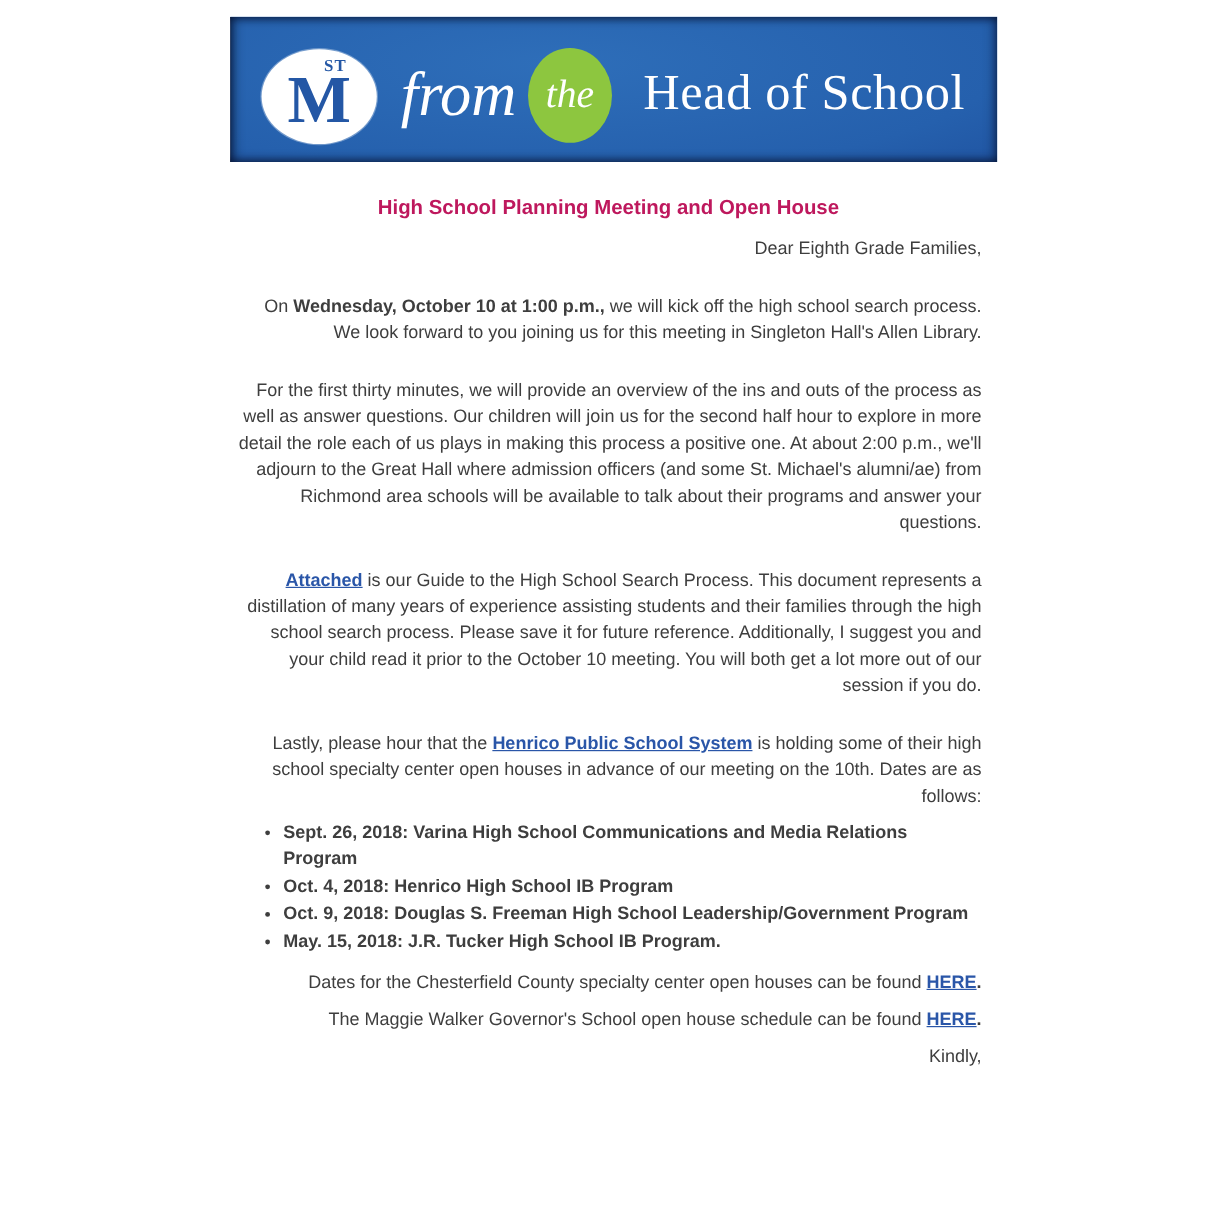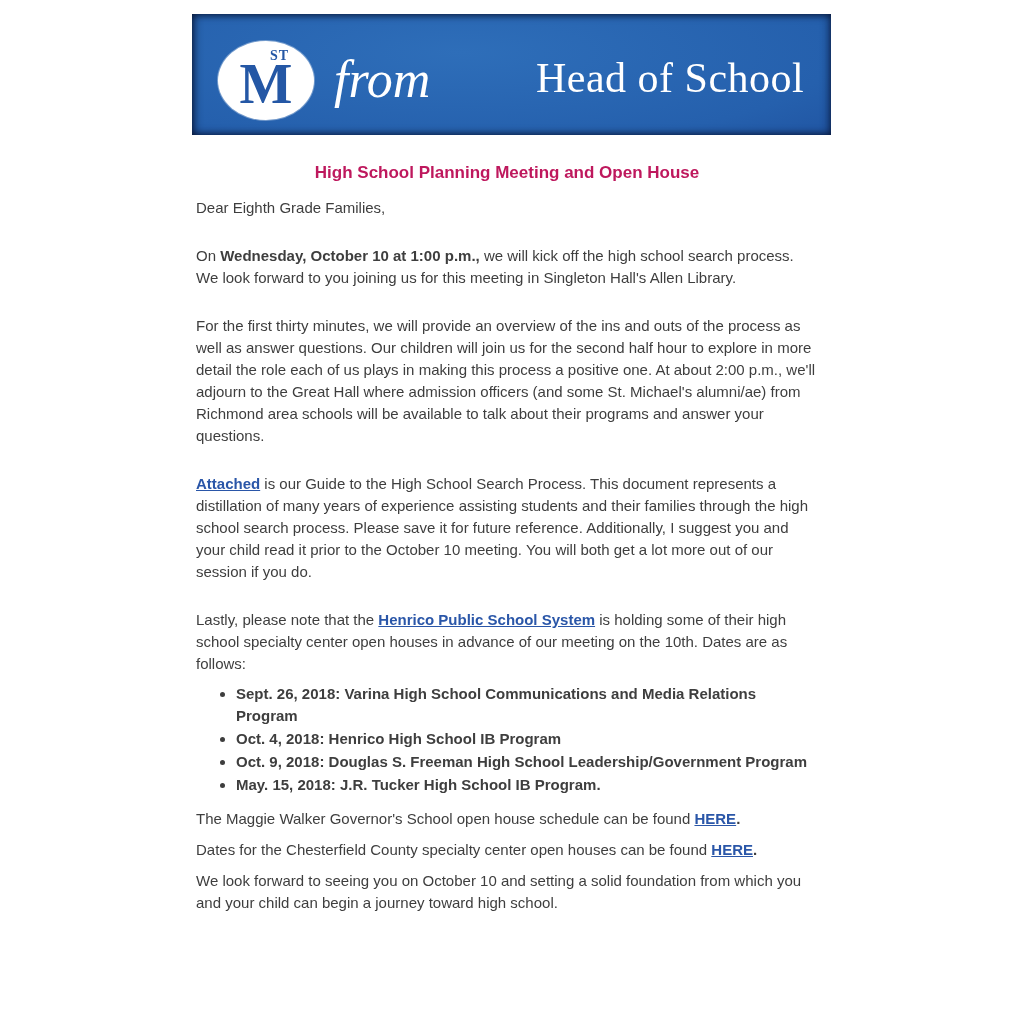--- a/index.html
+++ b/index.html
@@ -84,21 +84,21 @@
     left: 196px; top: 135px;
     width: 622px;
     font-size: 15px; line-height: 22px;
   }
   .title {
     margin: 27px 0 13px;
     font-size: 17px; line-height: 22px;
     font-weight: 700; text-align: center;
     color: #be185d;
   }
-  p { margin: 0 0 9px; }
+  p { margin: 0 0 9px; text-align: right; }
   p.gap-lg { margin-bottom: 26px; }
   p.gap-md { margin-bottom: 8px; }
   p.gap-none { margin-bottom: 0; }
   p.gap-sig { margin-bottom: 24px; }
   strong { font-weight: 700; }
   a.link {
     color: var(--link-blue, #2a56a8);
     font-weight: 700;
     cursor: pointer;
   }
@@ -122,42 +122,44 @@
 <body>
 
 <div class="page">
 
   <div class="banner">
     <div class="logo-oval">
       <span class="logo-st">ST</span>
       <span class="logo-m">M</span>
     </div>
     <span class="from-word">from</span>
+    <div class="the-circle">
+      <span class="the-word">the</span>
+    </div>
     <span class="banner-title">Head of School</span>
   </div>
 
   <div class="content">
     <h1 class="title">High School Planning Meeting and Open House</h1>
 
     <p class="gap-lg"><span>Dear Eighth Grade Families,</span></p>
     <p class="gap-lg"><span>On </span><strong>Wednesday, October 10 at 1:00 p.m.,</strong><span> we will kick off the high school search process. We look forward to you joining us for this meeting in Singleton Hall's Allen Library.</span></p>
     <p class="gap-lg"><span>For the first thirty minutes, we will provide an overview of the ins and outs of the process as well as answer questions. Our children will join us for the second half hour to explore in more detail the role each of us plays in making this process a positive one. At about 2:00 p.m., we'll adjourn to the Great Hall where admission officers (and some St. Michael's alumni/ae) from Richmond area schools will be available to talk about their programs and answer your questions.</span></p>
     <p class="gap-lg"><a href="#" class="link">Attached</a><span> is our Guide to the High School Search Process. This document represents a distillation of many years of experience assisting students and their families through the high school search process. Please save it for future reference. Additionally, I suggest you and your child read it prior to the October 10 meeting. You will both get a lot more out of our session if you do.</span></p>
-    <p class="gap-md"><span>Lastly, please note that the </span><a href="#" class="link">Henrico Public School System</a><span> is holding some of their high school specialty center open houses in advance of our meeting on the 10th. Dates are as follows:</span></p>
+    <p class="gap-md"><span>Lastly, please hour that the </span><a href="#" class="link">Henrico Public School System</a><span> is holding some of their high school specialty center open houses in advance of our meeting on the 10th. Dates are as follows:</span></p>
 
     <ul class="dates-list">
         <li>Sept. 26, 2018: Varina High School Communications and Media Relations Program</li>
         <li>Oct. 4, 2018: Henrico High School IB Program</li>
         <li>Oct. 9, 2018: Douglas S. Freeman High School Leadership/Government Program</li>
         <li>May. 15, 2018: J.R. Tucker High School IB Program.</li>
       </ul>
 
+    <p><span>Dates for the Chesterfield County specialty center open houses can be found </span><a href="#" class="link">HERE</a><strong>.</strong></p>
     <p><span>The Maggie Walker Governor's School open house schedule can be found </span><a href="#" class="link">HERE</a><strong>.</strong></p>
-    <p><span>Dates for the Chesterfield County specialty center open houses can be found </span><a href="#" class="link">HERE</a><strong>.</strong></p>
-    <p><span>We look forward to seeing you on October 10 and setting a solid foundation from which you and your child can begin a journey toward high school.</span></p>
     <p class="gap-lg"><span>Kindly,</span></p>
 
     <p class="gap-none"><strong>Michael Turner, Dear of School</strong></p>
 
     <p class="gap-none"><span>Attached:&nbsp; </span><a href="#" class="link">2018-2019 Guide to the High School Process</a></p>
   </div>
 
   <div class="footer-bar"></div>
 
 </div>

